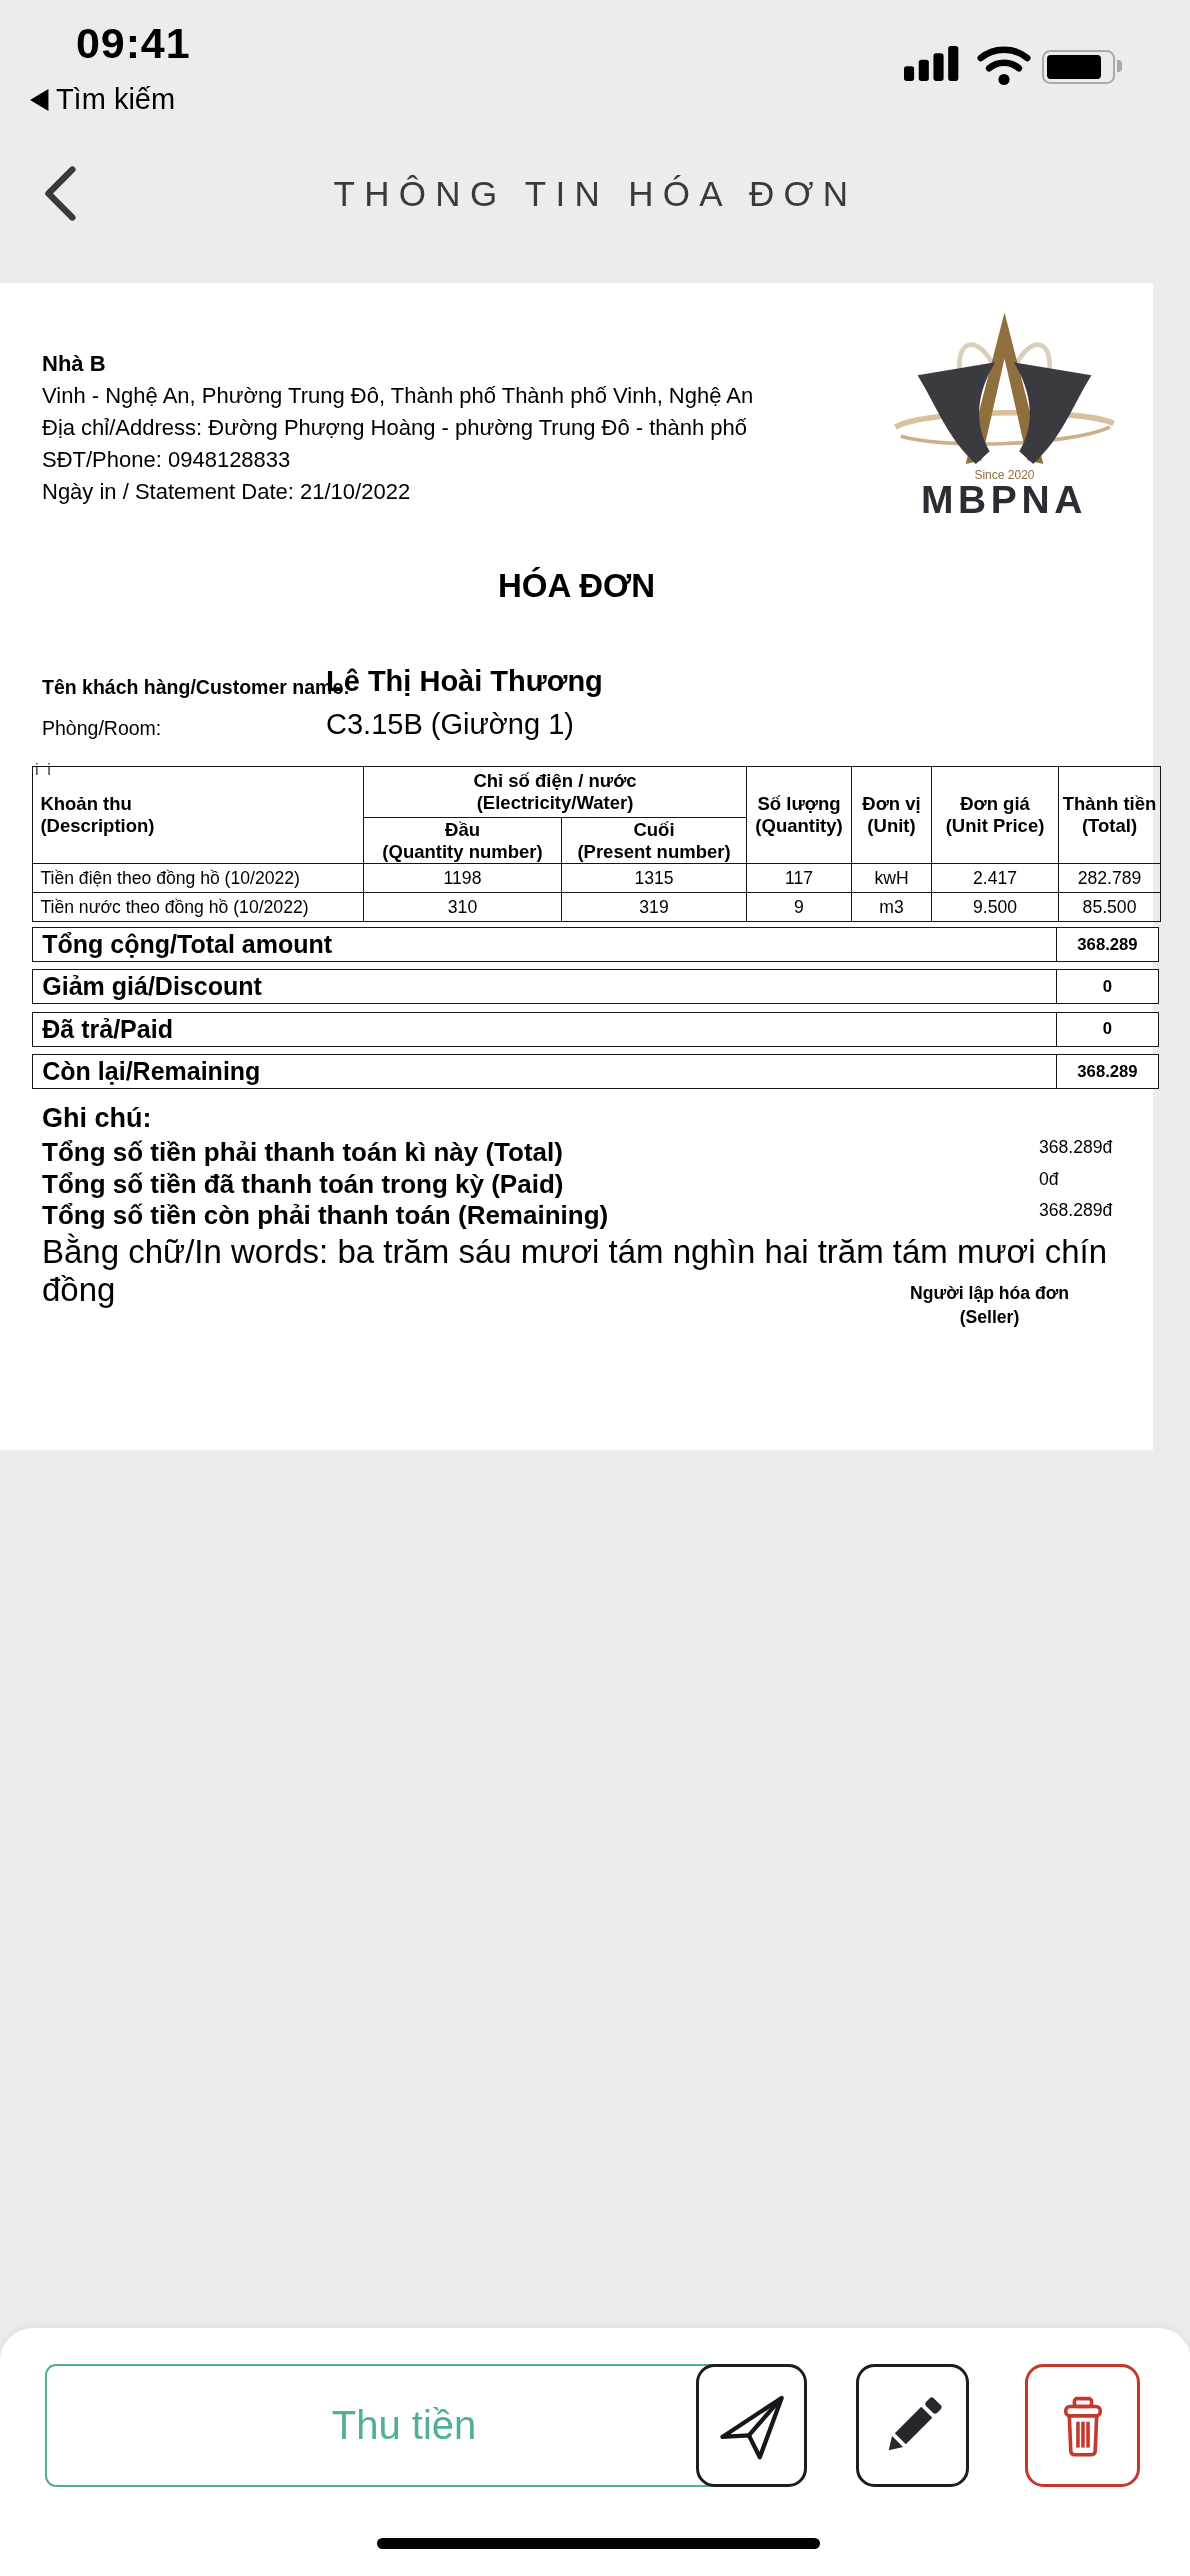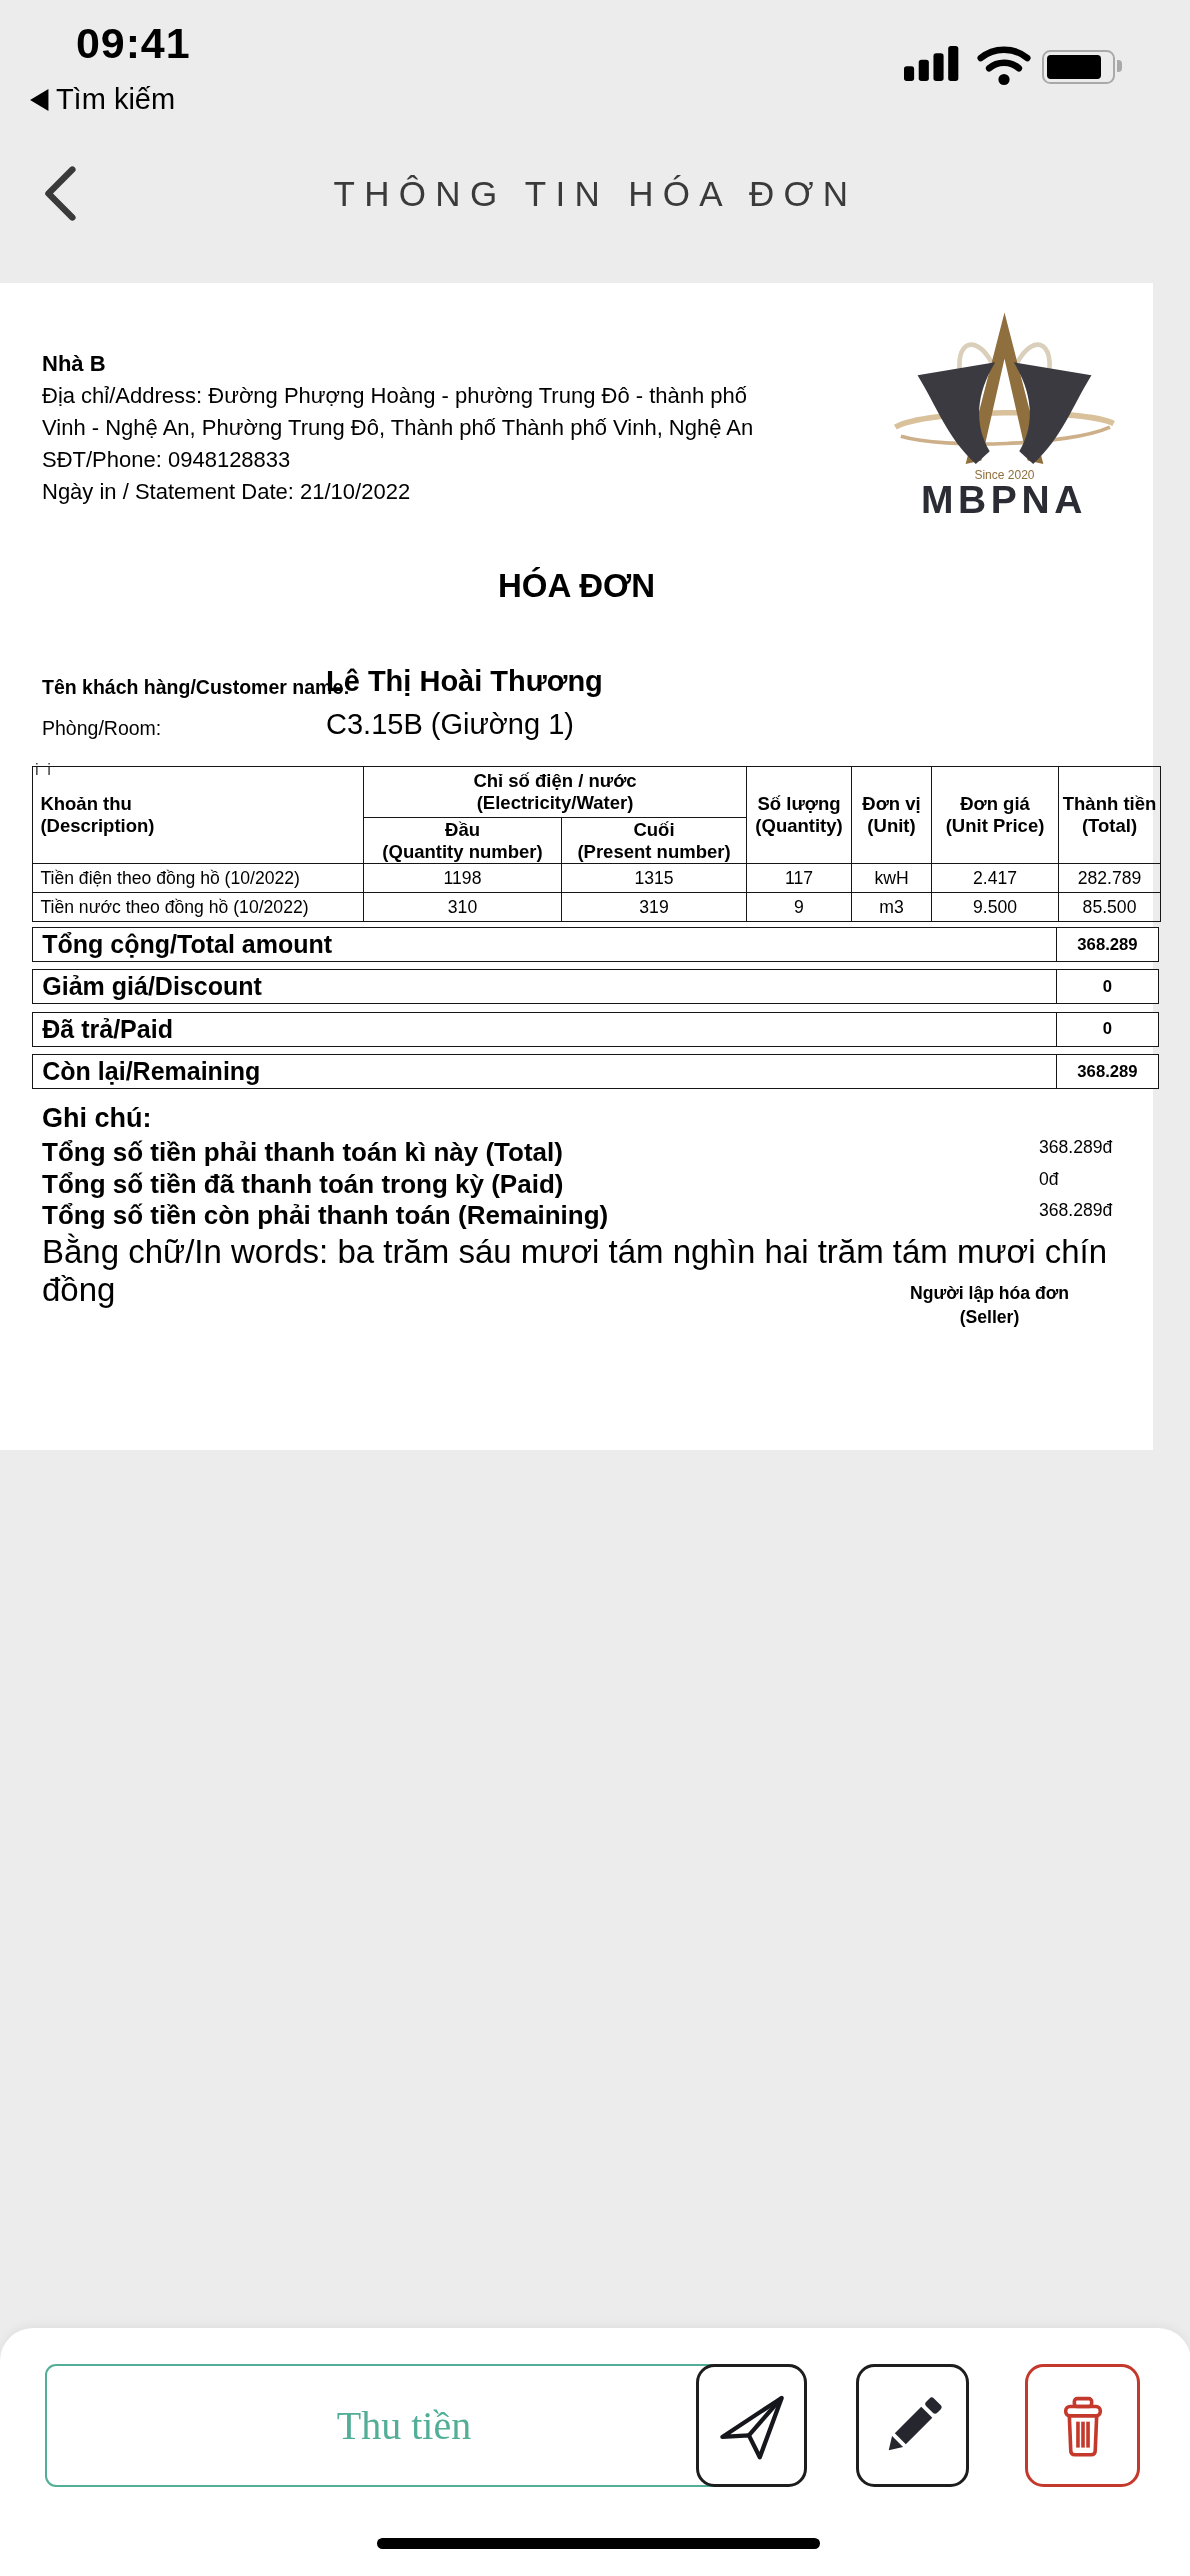--- a/index.html
+++ b/index.html
@@ -48,21 +48,21 @@
   .sum-value { flex:1; border-left:1.9px solid #161616; display:flex; align-items:center; justify-content:center; font-size:16.7px; font-weight:bold; }
   
   .notes-heading { position:absolute; left:42px; top:820px; font-size:27px; font-weight:bold; }
   .note-line { position:absolute; left:42px; width:1113px; font-size:26px; font-weight:bold; }
   .nl0 { top:854px; } .nl1 { top:886px; } .nl2 { top:917px; }
   .note-value { position:absolute; left:997px; top:0px; font-size:17.6px; font-weight:400; }
   .in-words { position:absolute; left:42px; top:950px; font-size:33px; font-weight:400; }
   .seller { position:absolute; left:878px; top:998px; width:223px; text-align:center; font-size:17.6px; font-weight:bold; line-height:24px; }
   
   .bottom-panel { position:absolute; left:0; top:2328px; width:1191px; height:248px; background:#ffffff; border-radius:33px 33px 0 0; box-shadow:0 -2.8px 9.3px rgba(0,0,0,0.05); }
-  .btn-collect { position:absolute; left:45px; top:36px; width:718px; height:123px; box-sizing:border-box; background:#fff; border:2.8px solid #53ae97; border-radius:11px; color:#53ae97; font-size:40px; font-family:Liberation Serif, serif; display:flex; align-items:center; justify-content:center; cursor:pointer; }
+  .btn-collect { position:absolute; left:45px; top:36px; width:718px; height:123px; box-sizing:border-box; background:#fff; border:2.8px solid #53ae97; border-radius:11px; color:#53ae97; font-size:40px; font-family:Liberation Sans, sans-serif; display:flex; align-items:center; justify-content:center; cursor:pointer; }
   .btn-icon { position:absolute; top:36px; height:123px; box-sizing:border-box; background:#fff; border-radius:18.5px; display:flex; align-items:center; justify-content:center; cursor:pointer; }
   .btn-send   { left:696px; width:111px; border:3.7px solid #1d1d1d; }
   .btn-edit   { left:856px; width:113px; border:3.7px solid #1d1d1d; }
   .btn-delete { left:1025px; width:115px; border:3.7px solid #c4392c; }
   .home-indicator { position:absolute; left:377px; top:210px; width:443px; height:11px; background:#000; border-radius:6.5px; cursor:grab; }
 </style>
 </head>
 <body>
 
 <div class="screen">
@@ -98,22 +98,22 @@
     <svg width="37" height="57" viewBox="0 0 40 62">
       <polyline points="34,5 8,31 34,57" fill="none" stroke="#3a3a3a" stroke-width="7" stroke-linecap="round" stroke-linejoin="round"></polyline>
     </svg>
   </div>
   <div class="nav-title">THÔNG TIN HÓA ĐƠN</div>
 
   <div class="card">
 
     <div class="company">
       <div class="b">Nhà B</div>
+      <div>Vinh - Nghệ An, Phường Trung Đô, Thành phố Thành phố Vinh, Nghệ An</div>
       <div>Địa chỉ/Address: Đường Phượng Hoàng - phường Trung Đô - thành phố</div>
-      <div>Vinh - Nghệ An, Phường Trung Đô, Thành phố Thành phố Vinh, Nghệ An</div>
       <div>SĐT/Phone: 0948128833</div>
       <div>Ngày in / Statement Date: 21/10/2022</div>
     </div>
 
     <div class="logo">
       <svg width="241" height="185" viewBox="0 0 260 200">
         <path d="M86 92 C70 40 98 28 116 62" stroke="#d9cfba" stroke-width="5" fill="none"></path>
         <path d="M174 92 C190 40 162 28 144 62" stroke="#d9cfba" stroke-width="5" fill="none"></path>
         <path d="M12 132 C45 112 215 112 248 128" stroke="#d9c19c" stroke-width="6" fill="none"></path>
         <path d="M18 142 C65 156 200 152 244 132" stroke="#cdb089" stroke-width="4" fill="none"></path>

